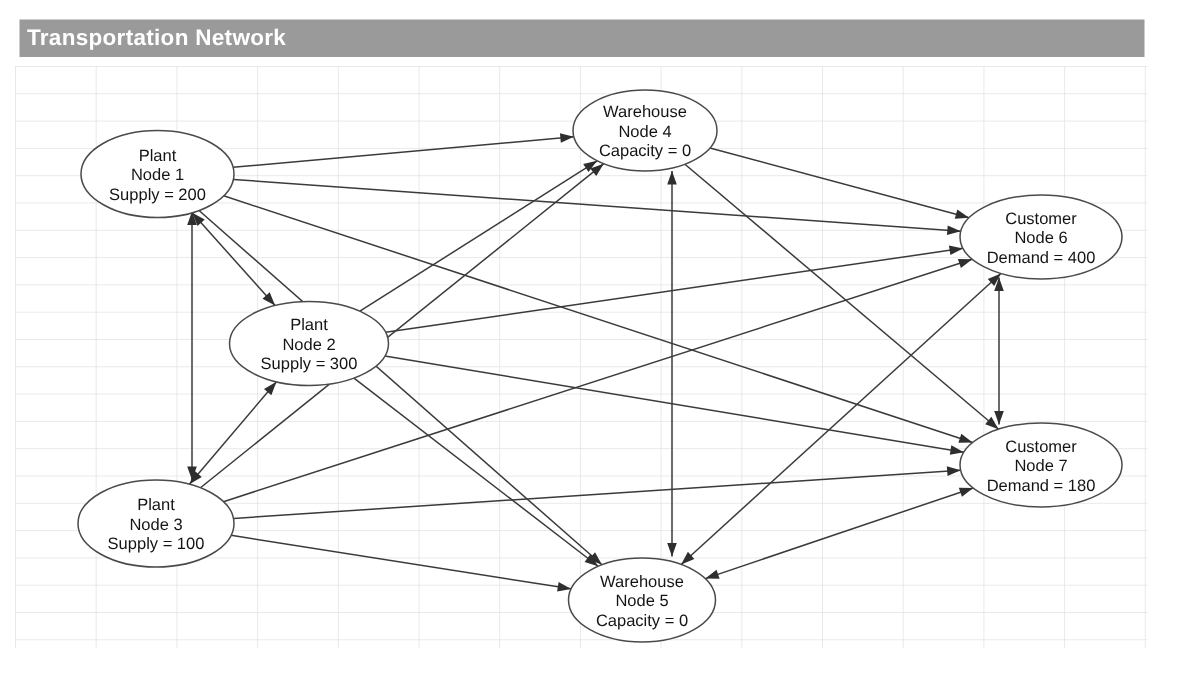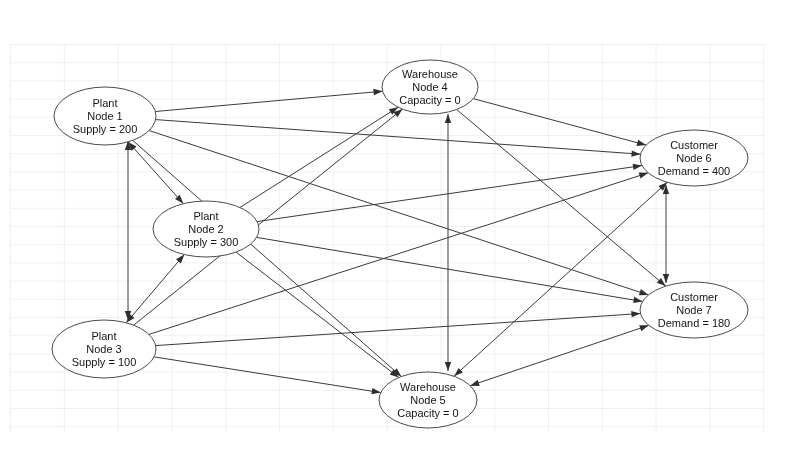--- a/index.html
+++ b/index.html
@@ -146,13 +146,16 @@
           <ellipse cx="694" cy="158" rx="54" ry="28" class="node-ellipse"></ellipse>
           <text text-anchor="middle" class="node-text"><tspan x="694" y="149">Customer</tspan><tspan x="694" y="162">Node 6</tspan><tspan x="694" y="175">Demand = 400</tspan></text>
         </g>
         <g>
           <ellipse cx="694" cy="310" rx="54" ry="28" class="node-ellipse"></ellipse>
           <text text-anchor="middle" class="node-text"><tspan x="694" y="301">Customer</tspan><tspan x="694" y="314">Node 7</tspan><tspan x="694" y="327">Demand = 180</tspan></text>
         </g>
       </g>
   </svg>
 
+  <div class="header-bar">
+    <span>Transportation Network</span>
+  </div>
 </div>
 
 </body></html>

